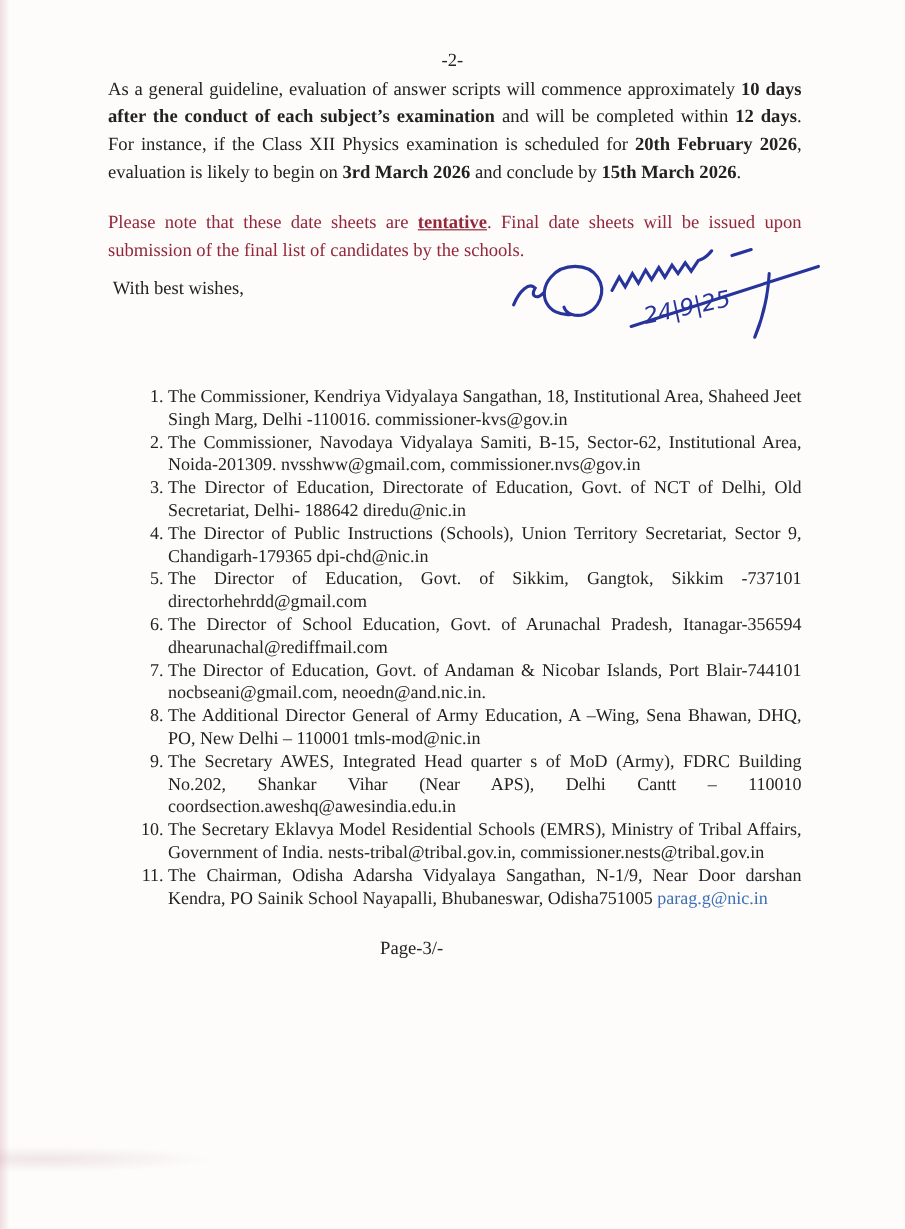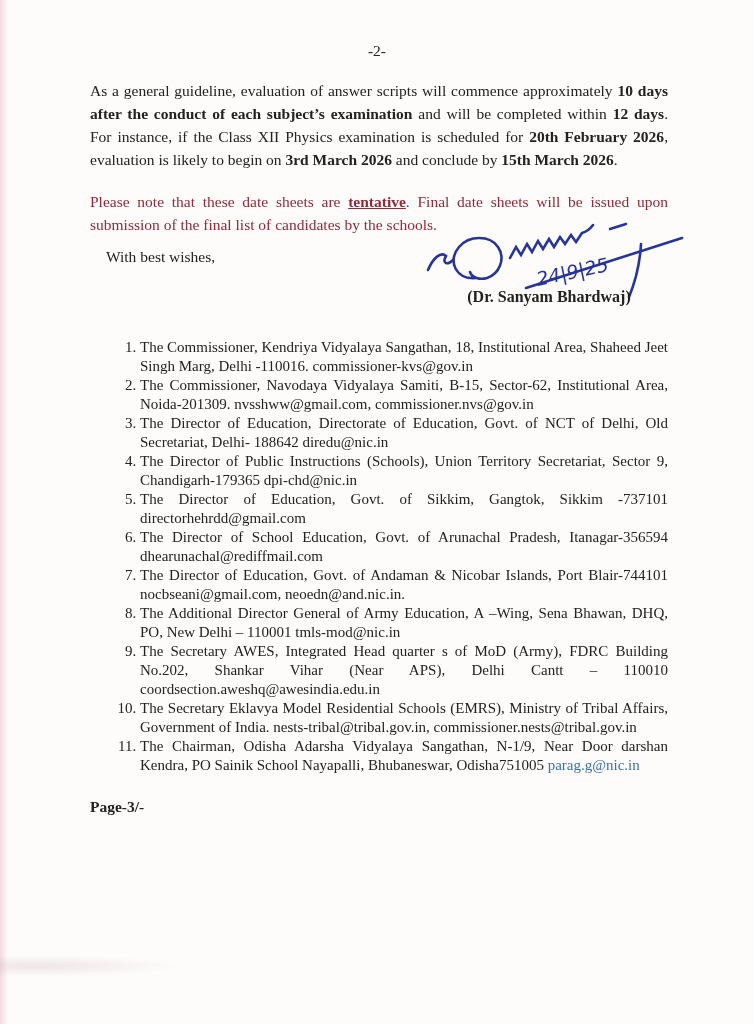--- a/index.html
+++ b/index.html
@@ -34,38 +34,38 @@
   }
   .pagenum{
     padding-top:42px;
     text-align:center;
     font-size:15.5px;
   }
   .content{
     margin:0 86px 0 90px;
   }
   p.body-par{
-    margin:19px 0 0 0;
+    margin:3px 0 0 0;
     text-align:justify;
     font-size:15.5px;
     line-height:23px;
   }
   p.notice{
     color:var(--red);
     margin-top:19px;
   }
   .u{ text-decoration:underline; }
   b{ font-weight:bold; }
   .close-row{
     position:relative;
     margin-top:12px;
     height:80px;
   }
   .wishes{
-    position:absolute;left:16px;top:0;
+    position:absolute;left:4px;top:0;
     font-size:15.5px;
   }
   .sig-block{
     position:absolute; right:-18px; top:-26px;
     width:274px;
     text-align:center;
   }
   .sig-svg{ display:block; margin:0 auto -14px auto; }
   .sig-svg path{ stroke:var(--sig); stroke-width:2.6; fill:none; stroke-linecap:round; }
   .sig-svg text{ fill:var(--sig); font-family:"DejaVu Sans",sans-serif; font-style:italic; font-size:19px; }
@@ -87,23 +87,23 @@
     text-align:justify;
     margin:0;
     padding:0;
   }
   .maillink{
     color:var(--link);
     cursor:pointer;
   }
   .footer{
     margin:23px 72px 0 0;
-    text-align:left;
+    text-align:center;
     font-size:15.5px;
-    font-weight:bold;
+    font-weight:normal;
   }
 </style>
 </head>
 <body>
 
 <div class="page">
   <div class="scan-edge"></div>
   <div class="scan-smudge"></div>
 
   <div class="pagenum">-2-</div>
@@ -120,21 +120,20 @@
       <div class="sig-block">
         <svg class="sig-svg" width="270" height="78" viewBox="0 0 270 78">
           <path d="M14,48 C19,36 27,29 32,34 C28,41 33,44 39,38"></path>
           <path d="M62,56 C42,58 33,39 45,25 C55,13 76,13 84,25 C92,37 85,52 73,56 C66,58 58,56 56,50"></path>
           <path d="M96,36 l6,-11 l5,8 l6,-11 l5,8 l6,-11 l5,8 l6,-10 l5,8 l6,-10 l5,7 l6,-9 l5,7 l6,-9 c4,-1 8,-4 11,-8"></path>
           <path d="M196,7 l16,-5"></path>
           <path d="M268,16 L112,66"></path>
           <path d="M227,22 C226,40 222,58 215,75"></path>
           <text x="124" y="64" transform="rotate(-12 124 64)">24|9|25</text>
         </svg>
-        <div class="sig-name">(Dr. Sanyam Bhardwaj)</div>
       </div>
     </div>
 
 
     <ol class="recipients">
       <li><span>The Commissioner, Kendriya Vidyalaya Sangathan, 18, Institutional Area, Shaheed Jeet Singh Marg, Delhi -110016. commissioner-kvs@gov.in</span></li>
       <li><span>The Commissioner, Navodaya Vidyalaya Samiti, B-15, Sector-62, Institutional Area, Noida-201309. nvsshww@gmail.com, commissioner.nvs@gov.in</span></li>
       <li><span>The Director of Education, Directorate of Education, Govt. of NCT of Delhi, Old Secretariat, Delhi- 188642 diredu@nic.in</span></li>
       <li><span>The Director of Public Instructions (Schools), Union Territory Secretariat, Sector 9, Chandigarh-179365 dpi-chd@nic.in</span></li>
       <li><span>The Director of Education, Govt. of Sikkim, Gangtok, Sikkim -737101 directorhehrdd@gmail.com</span></li>

